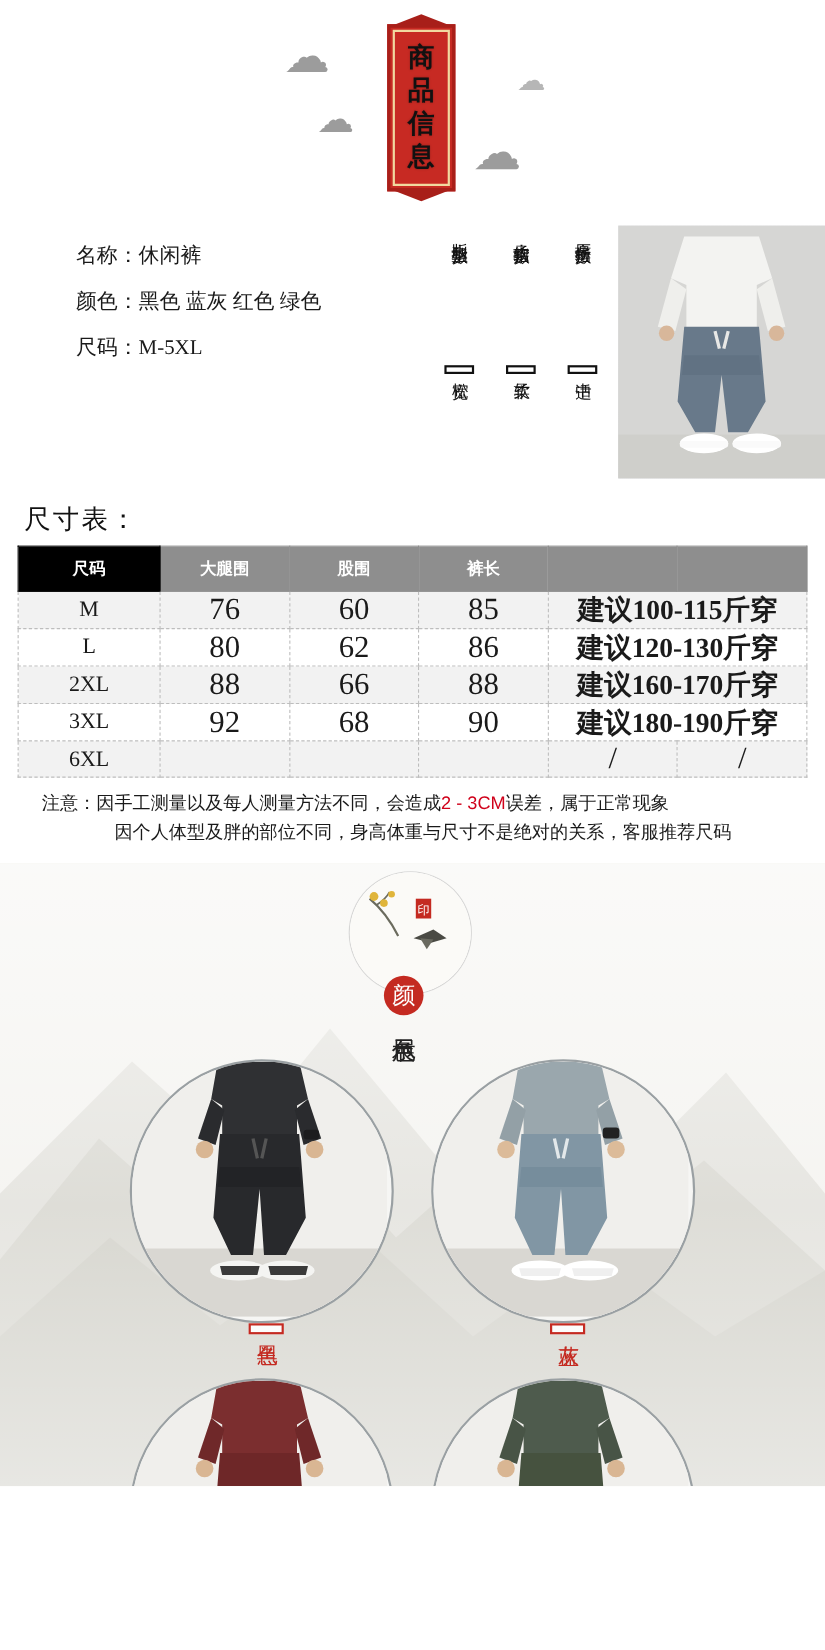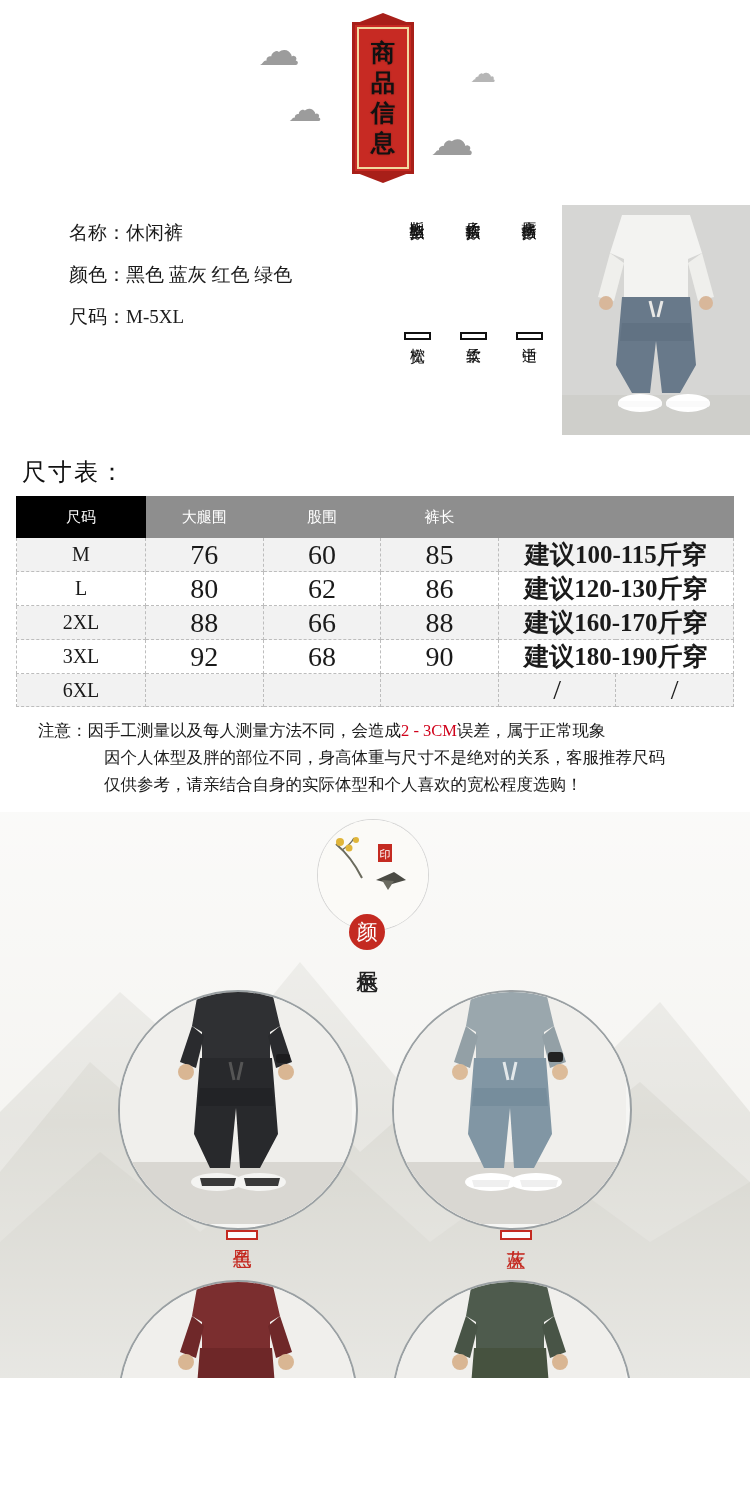--- a/index.html
+++ b/index.html
@@ -164,41 +164,41 @@
     text-align: center;
     font-size: 28px;
     color: #1a1a1a;
     font-family: "Liberation Serif", serif;
     padding: 0;
   }
   table.size thead th {
     background: #8e8e8e;
     color: #ffffff;
     font-size: 15px;
-    font-weight: normal;
+    font-weight: bold;
     border: 1px solid #8e8e8e;
     height: 40px;
   }
   table.size thead th.first {
     background: #000000;
     border-color: #000;
     width: 128px;
   }
   table.size thead th.blank { background: #8e8e8e; }
   table.size tbody tr:nth-child(odd) td { background: #f2f2f2; }
   table.size tbody tr:nth-child(even) td { background: #ffffff; }
   table.size td.sz { font-size: 20px; }
   table.size td.note { font-size: 25px; font-weight: bold; }
 
   .notice {
     margin: 10px 20px 0 22px;
     font-size: 16.5px;
     line-height: 27px;
     color: #1a1a1a;
-    font-family: Liberation Serif, serif;
+    font-family: Liberation Sans, sans-serif;
   }
   .notice .red { color: #d0021b; }
   .notice .indent { display:inline-block; width: 66px; }
 
   
   .color-section {
     position: relative;
     margin-top: 14px;
     height: 566px;
     background:
@@ -395,21 +395,20 @@
         <td></td>
         <td>/</td>
         <td>/</td>
       </tr>
     </tbody>
   </table>
 
   <div class="notice">
     <div><span>注意：因手工测量以及每人测量方法不同，会造成</span><span class="red">2 - 3CM</span><span>误差，属于正常现象</span></div>
     <div><span class="indent"></span><span>因个人体型及胖的部位不同，身高体重与尺寸不是绝对的关系，客服推荐尺码</span></div>
-    <div><span class="indent"></span><span>仅供参考，请亲结合自身的实际体型和个人喜欢的宽松程度选购！</span></div>
   </div>
 </div>
 
 <div class="color-section">
   <svg class="mountains" viewBox="0 0 750 566">
     <rect x="0" y="0" width="750" height="566" fill="#f2f1ed"></rect>
     <path d="M0 300 L120 180 L210 260 L300 150 L400 270 L470 200 L560 290 L660 190 L750 300 L750 566 L0 566 Z" fill="#dcdad4" opacity=".85"></path>
     <path d="M0 360 L90 250 L180 330 L270 240 L360 340 L450 260 L540 350 L640 270 L750 370 L750 566 L0 566 Z" fill="#cfcdc6" opacity=".75"></path>
     <path d="M0 430 L100 340 L200 420 L320 330 L430 430 L540 350 L650 430 L750 370 L750 566 L0 566 Z" fill="#c4c2ba" opacity=".55"></path>
     <rect x="0" y="0" width="750" height="566" fill="url(#g1)"></rect>

